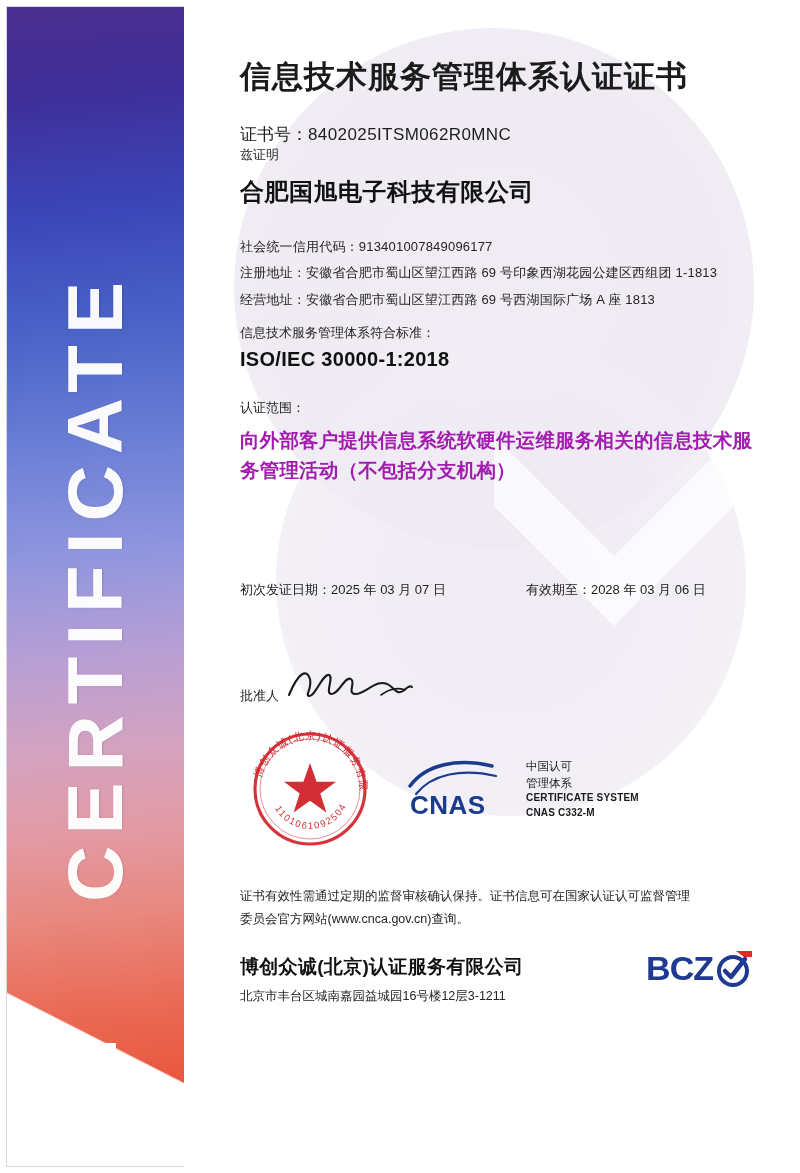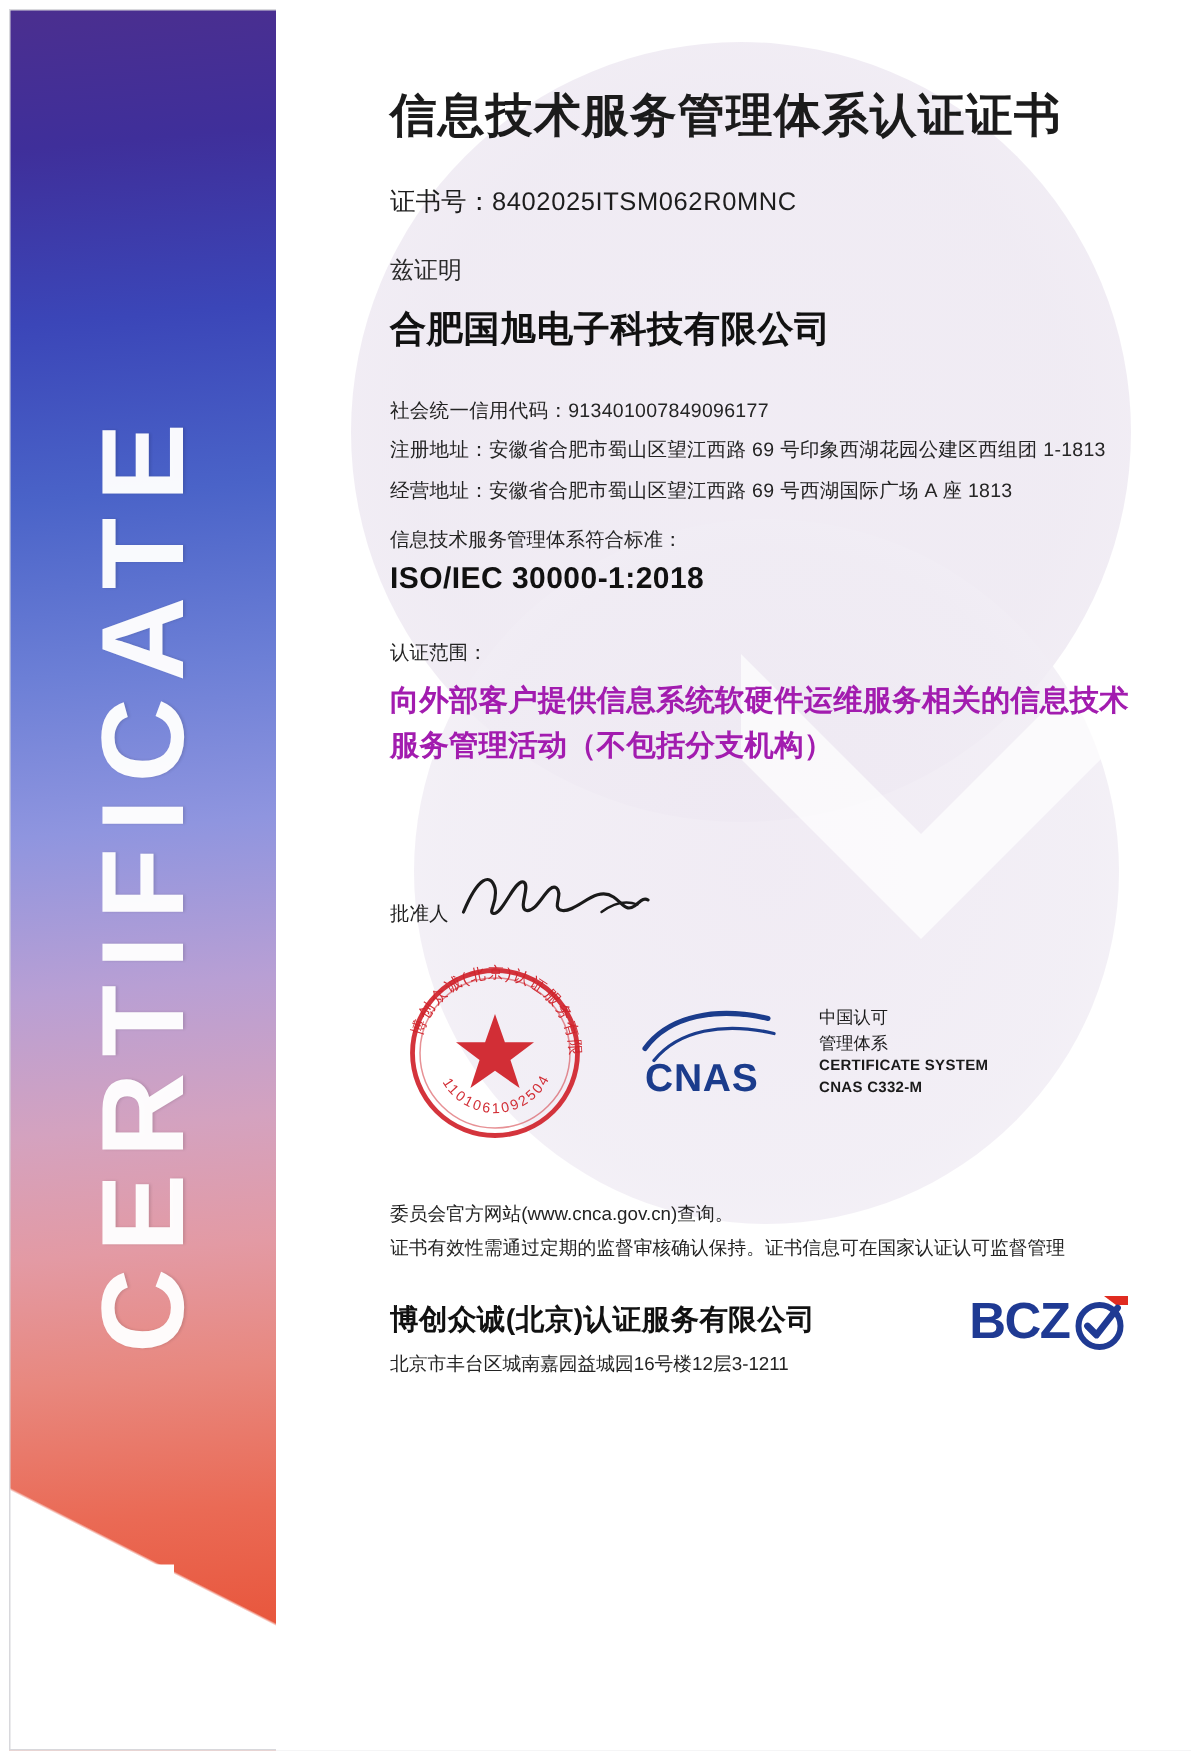--- a/index.html
+++ b/index.html
@@ -60,21 +60,20 @@
     padding: 3px;
   }
   .qr svg { display: block; }
 
   
   .content {
     position: absolute; left: 184px; top: 6px;
     width: 610px; height: 1161px;
     background: #ffffff;
     overflow: hidden;
-    padding-left: 20px;
   }
   
   .wm-circle {
     position: absolute;
     left: 50px; top: 22px;
     width: 520px; height: 520px;
     border-radius: 50%;
     background: radial-gradient(circle at 50% 50%, #efeaf3 0%, #eee9f2 60%, #f3eff6 100%);
     opacity: .9;
   }
@@ -109,22 +108,21 @@
   }
   .row-certno {
     margin-top: 26px;
     font-size: 17px;
     color: #1d1d1d;
   }
   .row-certno .lbl { font-weight: 400; }
   .row-certno .val { font-weight: 400; letter-spacing: .4px; }
 
   .hereby {
-    margin-top: 24px;
-    font-size: 16px;
+    font-size: 13px;
     color: #2a2a2a;
   }
   .company {
     margin-top: 12px;
     font-size: 24px;
     font-weight: 700;
     color: #111;
     letter-spacing: .5px;
   }
   .meta {
@@ -327,20 +325,24 @@
       <div class="std-block">
         <div class="std-label">信息技术服务管理体系符合标准：</div>
         <div class="std-value">ISO/IEC 30000-1:2018</div>
       </div>
 
       <div class="scope-block">
         <div class="scope-label">认证范围：</div>
         <div class="scope-value">向外部客户提供信息系统软硬件运维服务相关的信息技术服务管理活动（不包括分支机构）</div>
       </div>
 
+      <div class="dates">
+        <div class="d-left">初次发证日期：2025 年 03 月 07 日</div>
+        <div class="d-right">有效期至：2028 年 03 月 06 日</div>
+      </div>
 
       <div class="approver">
         <div class="ap-label">批准人</div>
         <div class="sig">
           <svg width="130" height="38" viewBox="0 0 130 38">
             <path d="M4 30 C14 6, 22 4, 25 14 C27 24, 20 30, 24 31 C30 32, 38 8, 44 10 C49 12, 40 28, 46 29 C54 30, 60 10, 66 14 C71 18, 62 28, 70 29 C80 30, 92 12, 104 20 C110 24, 112 30, 118 26 C122 23, 124 20, 127 22" fill="none" stroke="#1a1a1a" stroke-width="2.1" stroke-linecap="round"></path>
             <path d="M96 30 C104 24, 112 22, 120 25" fill="none" stroke="#1a1a1a" stroke-width="1.6" stroke-linecap="round"></path>
           </svg>
         </div>
       </div>
@@ -376,22 +378,22 @@
           <div class="cnas-text">
             <div class="l1">中国认可</div>
             <div class="l2">管理体系</div>
             <div class="l3">CERTIFICATE SYSTEM</div>
             <div class="l4">CNAS C332-M</div>
           </div>
         </div>
       </div>
 
       <div class="note">
+        <div>证书有效性需通过定期的监督审核确认保持。证书信息可在国家认证认可监督管理</div>
         <div>委员会官方网站(www.cnca.gov.cn)查询。</div>
-        <div>证书有效性需通过定期的监督审核确认保持。证书信息可在国家认证认可监督管理</div>
       </div>
 
       <div class="footer">
         <div>
           <div class="issuer">博创众诚(北京)认证服务有限公司</div>
           <div class="addr">北京市丰台区城南嘉园益城园16号楼12层3-1211</div>
         </div>
         <div class="bczo">
           <span class="word">BCZ</span>
           <span class="tick">

